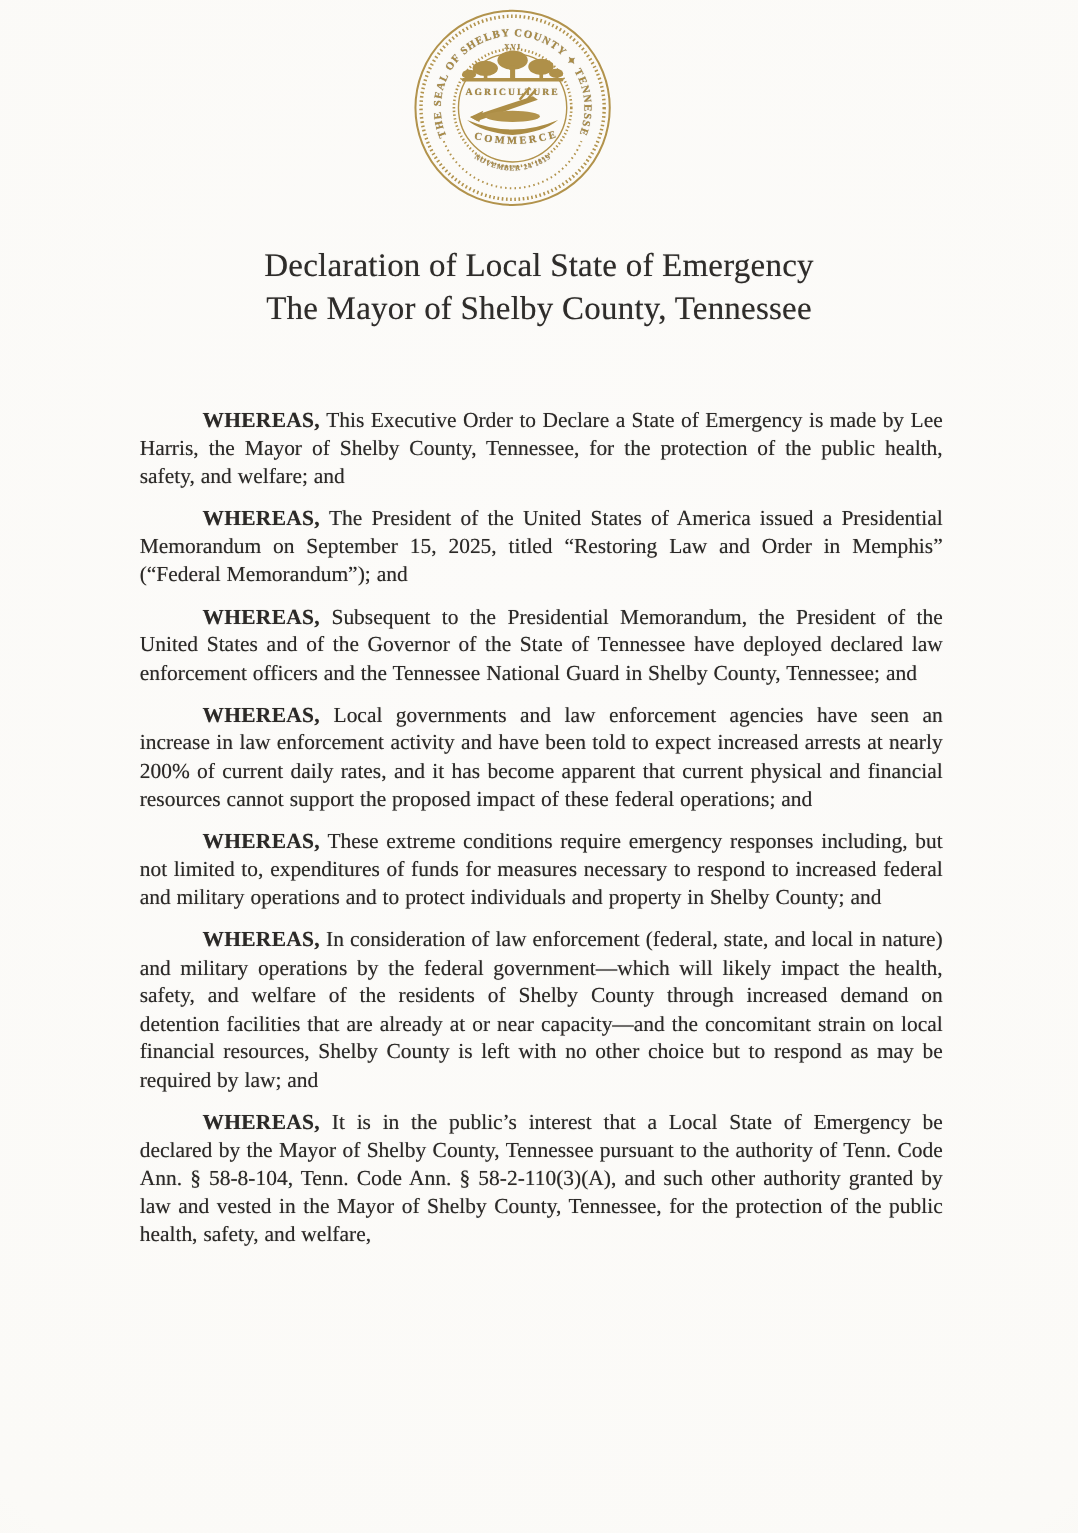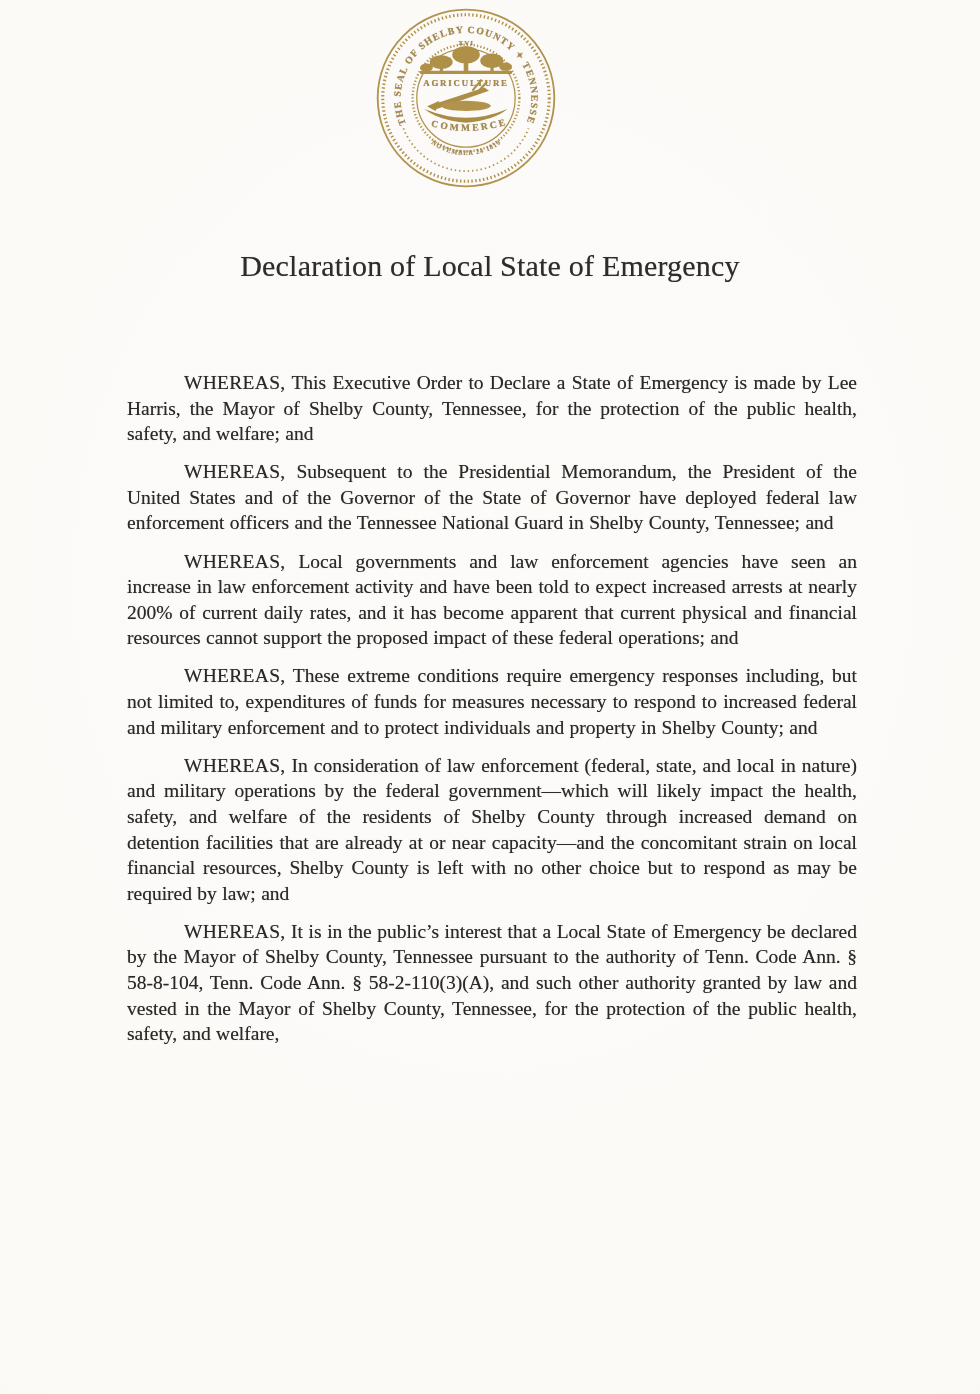--- a/index.html
+++ b/index.html
@@ -15,39 +15,39 @@
     color: #2b2927;
     text-shadow: 0 0 0.7px rgba(43,41,39,0.55);
   }
   .seal-wrap {
     position: absolute; top: 6px; left: 374px;
     width: 184px; height: 184px;
     filter: blur(0.4px);
   }
   .seal-wrap svg { width: 100%; height: 100%; display: block; }
   .doc-title {
-    position: absolute; top: 247px; left: 0; right: 0;
+    position: absolute; top: 223px; left: 0; right: 0;
     text-align: center;
     font-size: 30px; line-height: 38.5px;
     letter-spacing: 0.2px;
     color: #2e2c2a;
   }
   .doc-body {
     position: absolute; top: 370px; left: 127px;
     width: 730px;
   }
   .doc-body p {
     margin: 0 0 12.5px 0;
     font-size: 19.5px;
     line-height: 25.6px;
     text-align: justify;
     text-indent: 57px;
     word-spacing: 0.5px;
   }
-  .doc-body p b { font-weight: normal; letter-spacing: 0.3px; }
+  .doc-body p b { font-weight: bold; letter-spacing: 0.3px; }
   .seal-text { font-family: "Liberation Serif", serif; font-weight: bold; }
 </style>
 </head>
 <body>
 
 <div class="page">
 
   <div class="seal-wrap">
     <svg viewBox="0 0 200 200" xmlns="http://www.w3.org/2000/svg">
       <defs>
@@ -97,24 +97,26 @@
         <textPath href="#commerceArc" startOffset="6">COMMERCE</textPath>
       </text>
       <text class="seal-text" font-size="7" letter-spacing="1" fill="#b09252">
         <textPath href="#dateArc" startOffset="4">NOVEMBER 24 1819</textPath>
       </text>
     </svg>
   </div>
 
   <header class="doc-title">
     <div>Declaration of Local State of Emergency</div>
+    <div>The Mayor of Shelby County, Tennessee</div>
   </header>
 
   <main class="doc-body">
     <p><b>WHEREAS,</b><span> This Executive Order to Declare a State of Emergency is made by Lee Harris, the Mayor of Shelby County, Tennessee, for the protection of the public health, safety, and welfare; and</span></p>
-    <p><b>WHEREAS,</b><span> Subsequent to the Presidential Memorandum, the President of the United States and of the Governor of the State of Governor have deployed federal law enforcement officers and the Tennessee National Guard in Shelby County, Tennessee; and</span></p>
+    <p><b>WHEREAS,</b><span> The President of the United States of America issued a Presidential Memorandum on September 15, 2025, titled “Restoring Law and Order in Memphis” (“Federal Memorandum”); and</span></p>
+    <p><b>WHEREAS,</b><span> Subsequent to the Presidential Memorandum, the President of the United States and of the Governor of the State of Tennessee have deployed declared law enforcement officers and the Tennessee National Guard in Shelby County, Tennessee; and</span></p>
     <p><b>WHEREAS,</b><span> Local governments and law enforcement agencies have seen an increase in law enforcement activity and have been told to expect increased arrests at nearly 200% of current daily rates, and it has become apparent that current physical and financial resources cannot support the proposed impact of these federal operations; and</span></p>
-    <p><b>WHEREAS,</b><span> These extreme conditions require emergency responses including, but not limited to, expenditures of funds for measures necessary to respond to increased federal and military enforcement and to protect individuals and property in Shelby County; and</span></p>
+    <p><b>WHEREAS,</b><span> These extreme conditions require emergency responses including, but not limited to, expenditures of funds for measures necessary to respond to increased federal and military operations and to protect individuals and property in Shelby County; and</span></p>
     <p><b>WHEREAS,</b><span> In consideration of law enforcement (federal, state, and local in nature) and military operations by the federal government—which will likely impact the health, safety, and welfare of the residents of Shelby County through increased demand on detention facilities that are already at or near capacity—and the concomitant strain on local financial resources, Shelby County is left with no other choice but to respond as may be required by law; and</span></p>
     <p><b>WHEREAS,</b><span> It is in the public’s interest that a Local State of Emergency be declared by the Mayor of Shelby County, Tennessee pursuant to the authority of Tenn. Code Ann. § 58-8-104, Tenn. Code Ann. § 58-2-110(3)(A), and such other authority granted by law and vested in the Mayor of Shelby County, Tennessee, for the protection of the public health, safety, and welfare,</span></p>
   </main>
 
 </div>
 
 </body></html>

